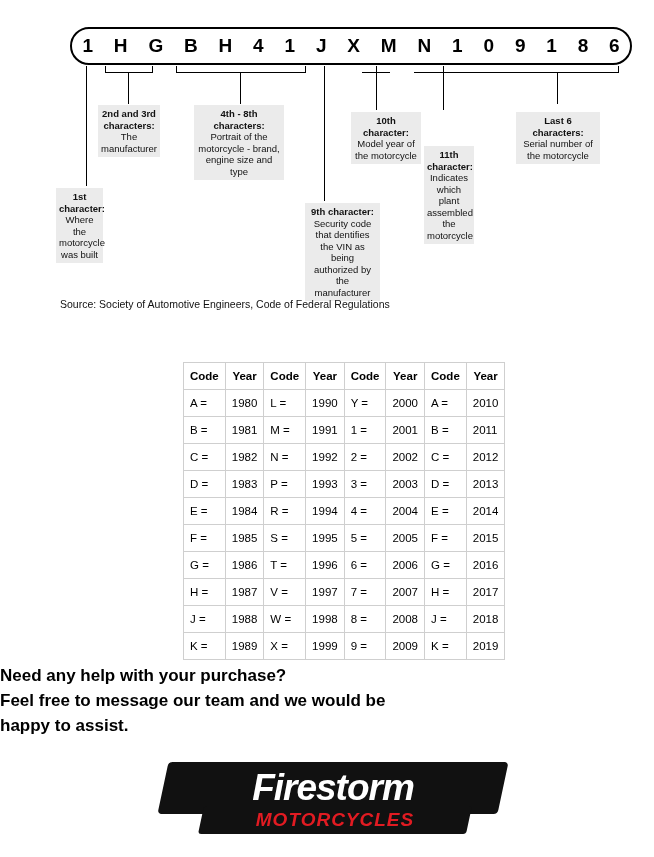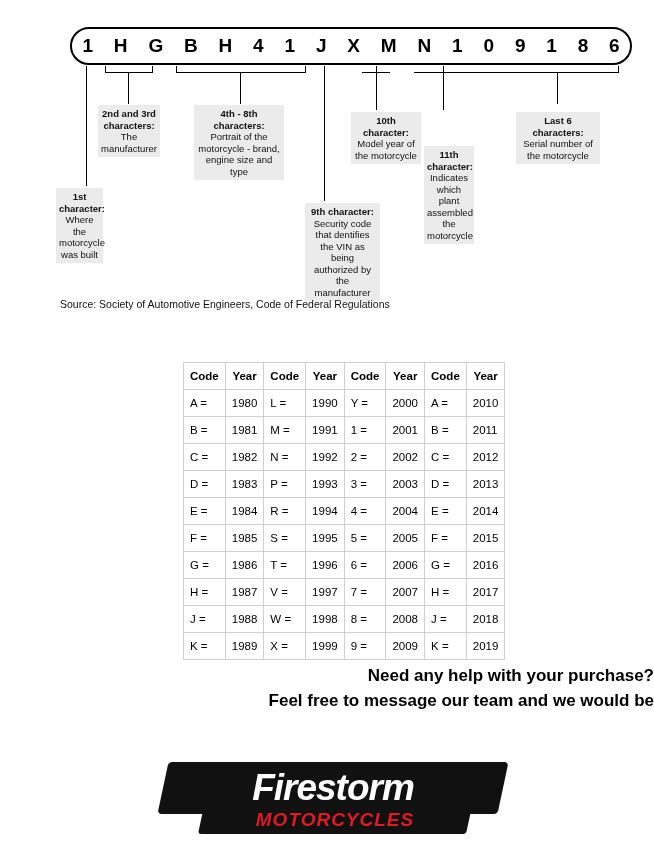--- a/index.html
+++ b/index.html
@@ -96,21 +96,21 @@
     font-size: 11.5px;
   }
   table.codes td.yr { text-align: left; }
 
   
   #help-text {
     position: absolute;
     top: 663px;
     left: 0;
     width: 654px;
-    text-align: right;
+    text-align: left;
     font-size: 17px;
     font-weight: bold;
     line-height: 25px;
   }
 
   
   #logo {
     position: absolute;
     top: 762px;
     left: 163px;
@@ -360,20 +360,21 @@
           <td>K =</td>
           <td class="yr">2019</td>
         </tr>
       </tbody>
   </table>
 </div>
 
 <div id="help-text">
   <div>Need any help with your purchase?</div>
   <div>Feel free to message our team and we would be</div>
+  <div>happy to assist.</div>
 </div>
 
 <div id="logo">
   <div id="logo-fire" style="background: rgb(17, 17, 17);"></div>
   <div id="logo-fire-text">Firestorm</div>
   <div id="logo-moto" style="background: rgb(17, 17, 17);"></div>
   <div id="logo-moto-text" style="color: rgb(225, 27, 34);">MOTORCYCLES</div>
 </div>
 
 </body></html>

